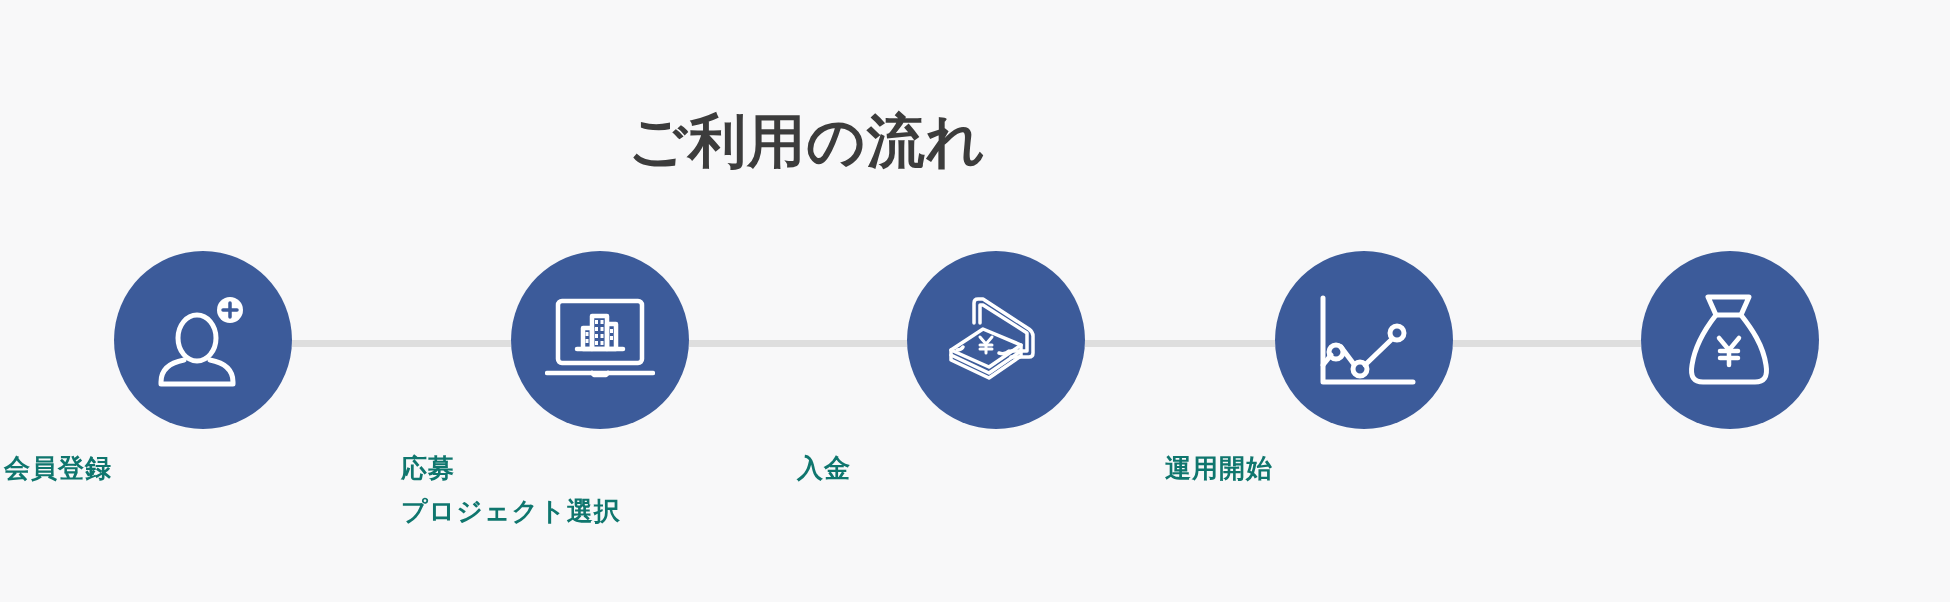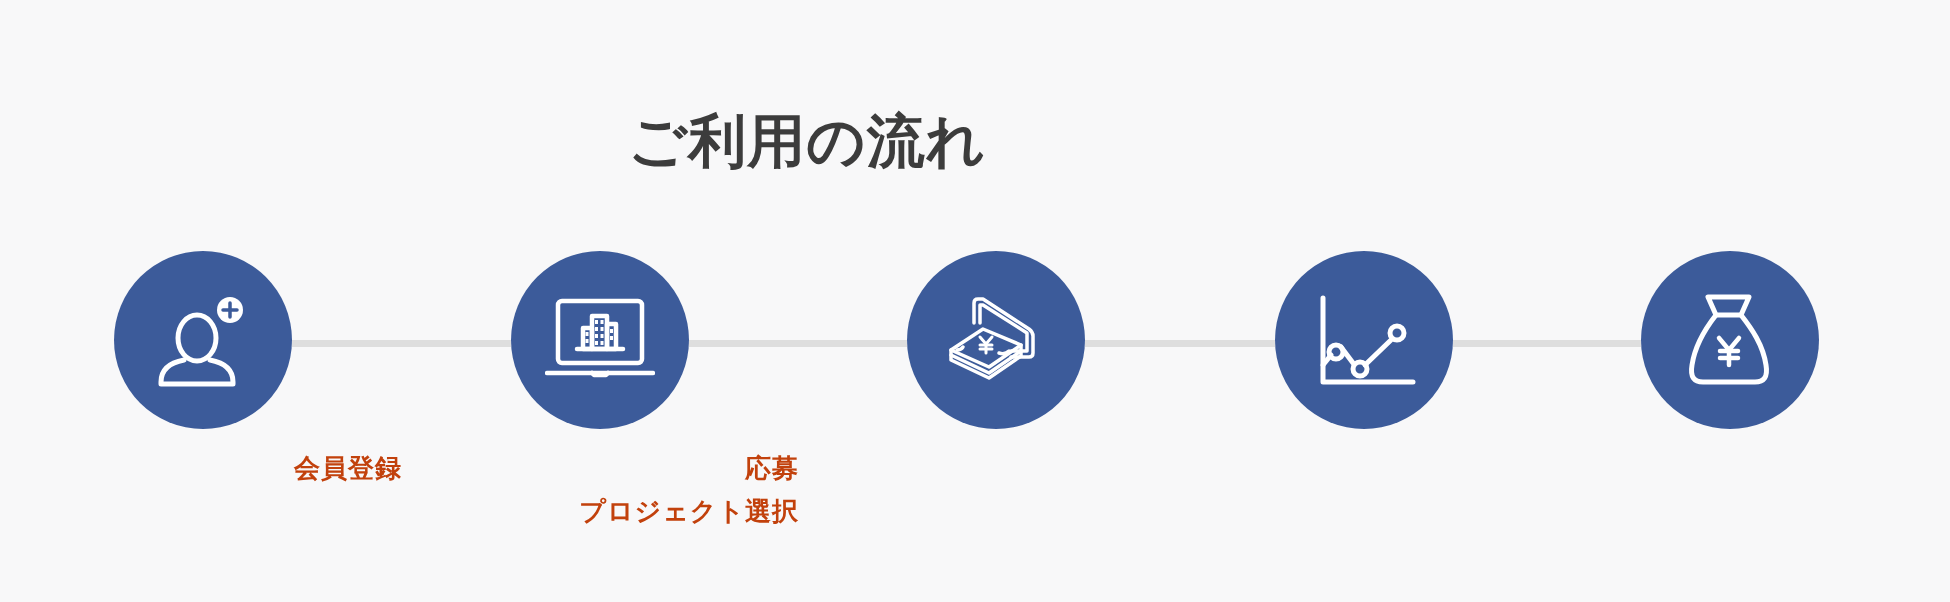--- a/index.html
+++ b/index.html
@@ -49,25 +49,25 @@
       position: relative;
     }
     .circle svg {
       display: block;
     }
     .label {
       position: absolute;
       top: 196px;
       left: -110px;
       width: 398px;
-      text-align: right;
+      text-align: left;
       font-size: 26px;
       font-weight: bold;
       line-height: 43px;
-      color: #c2410c;
+      color: #0f766e;
       letter-spacing: 1px;
     }
     .label span { display: block; }
   </style>
 </head>
 <body>
 
 <h1 class="title">ご利用の流れ</h1>
 
 <div class="connector" style="left:292px;width:219px;"></div>
@@ -135,33 +135,39 @@
       <path d="M 68 66 Q 64 70 58 68"></path>
 
       <g stroke-width="3">
         <path d="M 39 52 L 45 59 L 51 52"></path>
         <path d="M 45 59 L 45 68"></path>
         <path d="M 39 60 L 51 60"></path>
         <path d="M 39 64 L 51 64"></path>
       </g>
     </svg>
   </div>
+  <div class="label">
+    <span>入金</span>
+  </div>
 </div>
 
 <div class="step" style="left:1275px;">
   <div class="circle">
     <svg width="110" height="110" viewBox="0 0 110 110" fill="none" stroke="#ffffff" stroke-width="5" stroke-linecap="round" stroke-linejoin="round">
       <path d="M 14 13 L 14 97 L 104 97"></path>
       <path d="M 14 80 L 22 70"></path>
       <path d="M 32 62 L 44 78"></path>
       <path d="M 56 80 L 82 55"></path>
       <circle cx="27" cy="67" r="7"></circle>
       <circle cx="51" cy="84" r="7"></circle>
       <circle cx="88" cy="48" r="7"></circle>
     </svg>
+  </div>
+  <div class="label">
+    <span>運用開始</span>
   </div>
 </div>
 
 <div class="step" style="left:1641px;">
   <div class="circle">
     <svg width="110" height="110" viewBox="0 0 110 110" fill="none" stroke="#ffffff" stroke-width="5" stroke-linecap="round" stroke-linejoin="round">
       <path d="M 33 12 L 74 12 L 66 30 L 41 30 Z"></path>
       <path d="M 41 30 C 30 44, 20 60, 17 80 C 15 92, 19 97, 28 97 L 80 97 C 89 97, 93 92, 91 80 C 88 60, 77 44, 66 30"></path>
       <g stroke-width="4.5">
         <path d="M 44 53 L 54 65 L 64 53"></path>

